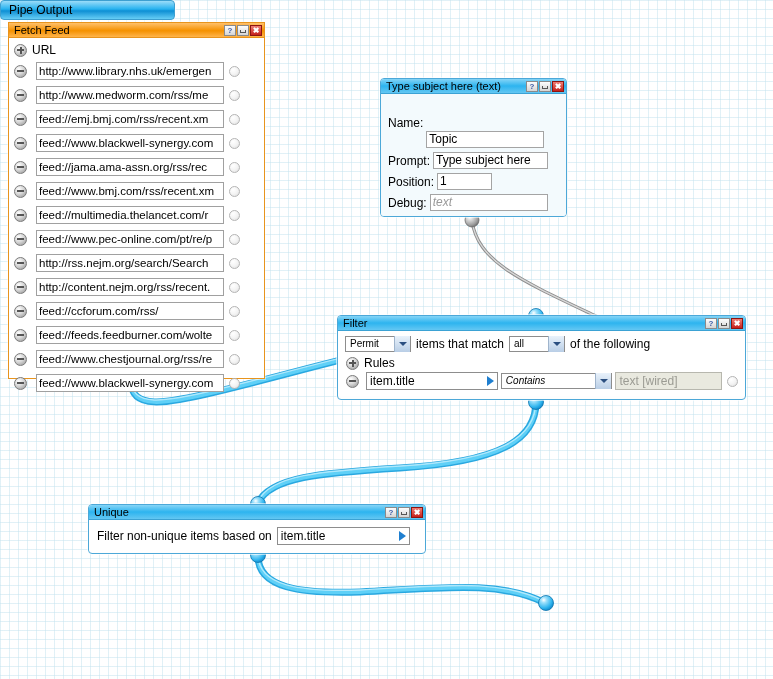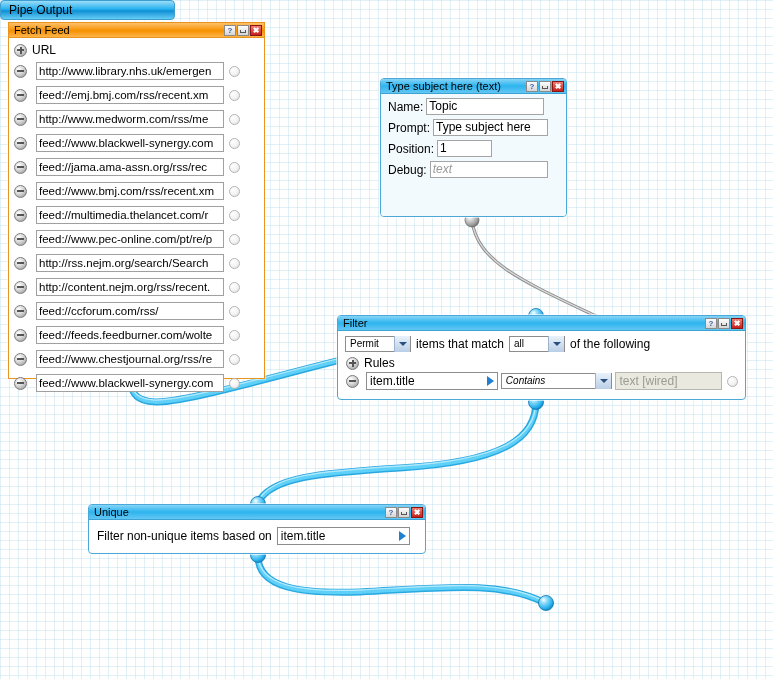--- a/index.html
+++ b/index.html
@@ -234,21 +234,21 @@
     border: 1px solid #a4a4a4;
     background:#fff;
     font-size: 12px;
     line-height: 15px;
     padding: 0 2px;
     font-family:"Liberation Sans", sans-serif;
     overflow:hidden;
     white-space:nowrap;
   }
   .inp.ph { color:#9a9a9a; font-style: italic; }
-  #fld-name     { width: 118px; }
+  #fld-name     { width: 118px; margin-top: 33px; }
   #fld-prompt   { width: 115px; }
   #fld-position { width: 55px; }
   #fld-default  { width: 115px; }
   #fld-debug    { width: 118px; }
 
   
   #mod-filter {
     left: 337px;
     top: 315px;
     width: 409px;
@@ -483,26 +483,26 @@
         <span>URL</span>
       </div>
       <div id="url-rows">
           <div class="urlrow">
             <span class="circ minus"></span>
             <span class="txt">http://www.library.nhs.uk/emergen</span>
             <span class="port-gray"></span>
           </div>
           <div class="urlrow">
             <span class="circ minus"></span>
+            <span class="txt">http://www.medworm.com/rss/me</span>
+            <span class="port-gray"></span>
+          </div>
+          <div class="urlrow">
+            <span class="circ minus"></span>
             <span class="txt">feed://emj.bmj.com/rss/recent.xm</span>
-            <span class="port-gray"></span>
-          </div>
-          <div class="urlrow">
-            <span class="circ minus"></span>
-            <span class="txt">http://www.medworm.com/rss/me</span>
             <span class="port-gray"></span>
           </div>
           <div class="urlrow">
             <span class="circ minus"></span>
             <span class="txt">feed://www.blackwell-synergy.com</span>
             <span class="port-gray"></span>
           </div>
           <div class="urlrow">
             <span class="circ minus"></span>
             <span class="txt">feed://jama.ama-assn.org/rss/rec</span>

